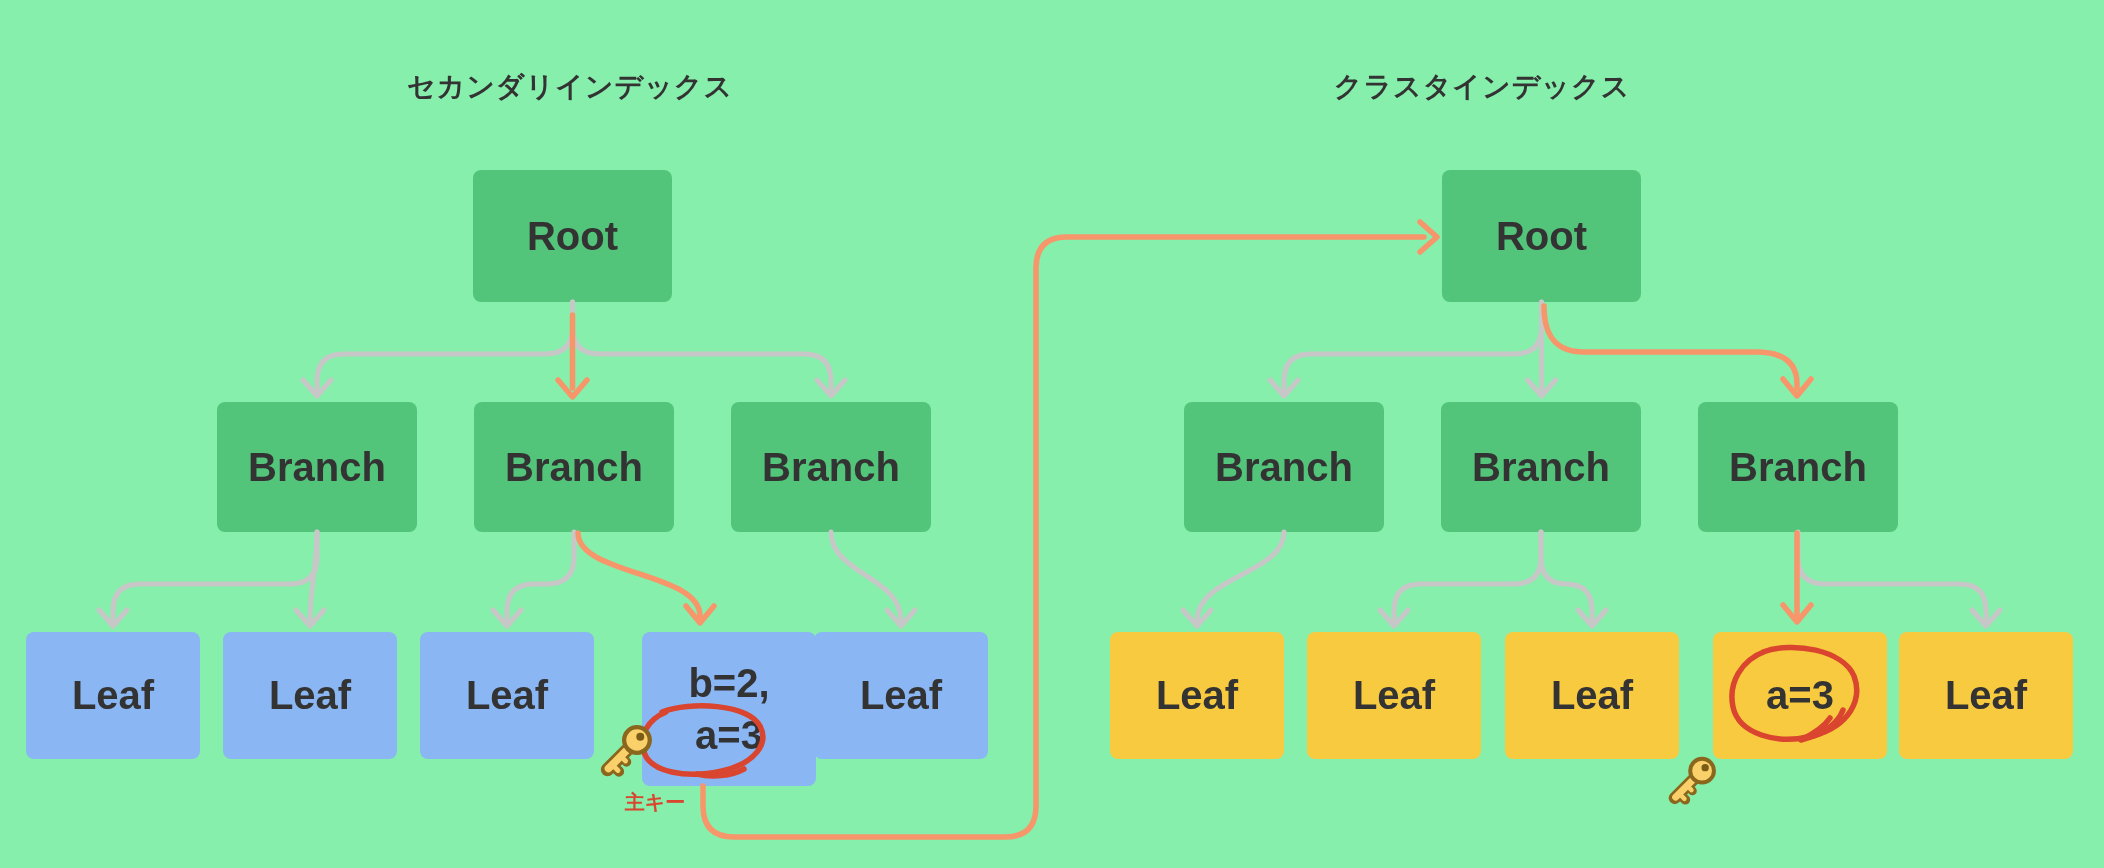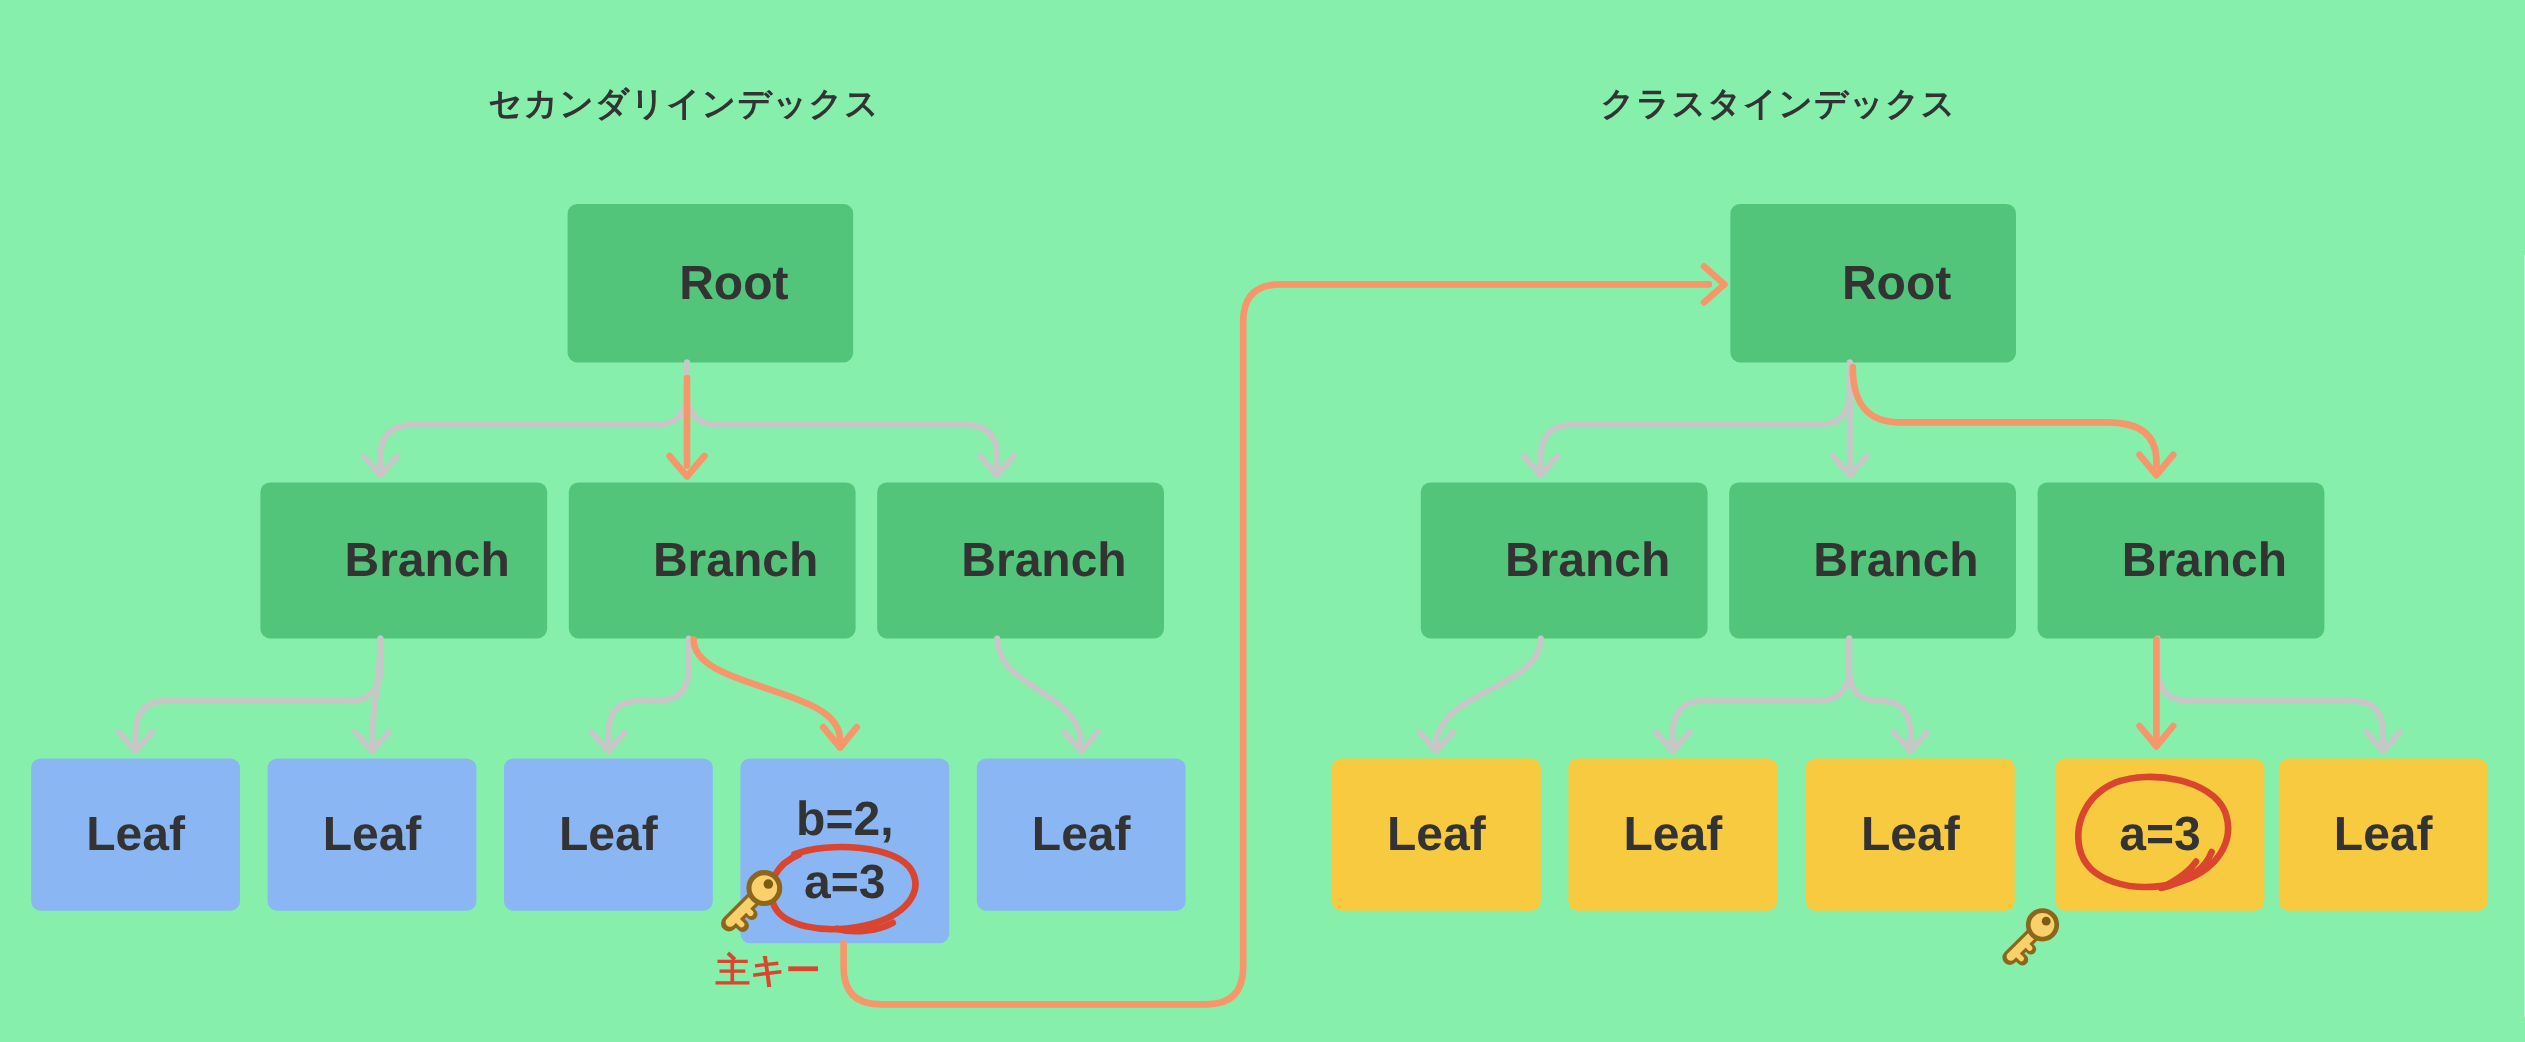--- a/index.html
+++ b/index.html
@@ -9,21 +9,21 @@
   }
   .title{
     position:absolute;width:400px;text-align:center;
     font-size:28px;font-weight:bold;color:var(--text_dark);letter-spacing:1px;
   }
   .box{
     position:absolute;display:flex;align-items:center;justify-content:center;
     font-size:40px;font-weight:bold;color:var(--text_dark);
     border-radius:8px;text-align:center;
   }
-  .green{background:var(--node_green);padding-left:39px;}
+  .green{background:var(--node_green);}
   .blue{background:var(--leaf_blue);}
   .yellow{background:var(--leaf_yellow);}
   .two-line{flex-direction:column;line-height:52px;}
   #overlay{position:absolute;left:0;top:0;pointer-events:none;}
   .arrow-gray{stroke:var(--arrow_gray);stroke-width:5;fill:none;stroke-linecap:round;stroke-linejoin:round;}
   .arrow-orange{stroke:var(--arrow_orange);stroke-width:5.5;fill:none;stroke-linecap:round;stroke-linejoin:round;}
   .red-draw{stroke:var(--annotation_red);stroke-width:5.5;fill:none;stroke-linecap:round;stroke-linejoin:round;}
   .annotation{
     position:absolute;font-weight:bold;color:var(--annotation_red);white-space:nowrap;
   }
@@ -53,21 +53,21 @@
 
   <div class="box blue" style="left:26px;top:632px;width:174px;height:127px;">
     <span>Leaf</span>
   </div>
   <div class="box blue" style="left:223px;top:632px;width:174px;height:127px;">
     <span>Leaf</span>
   </div>
   <div class="box blue" style="left:420px;top:632px;width:174px;height:127px;">
     <span>Leaf</span>
   </div>
-  <div class="box blue two-line" style="left:617px;top:632px;width:174px;height:154px;">
+  <div class="box blue two-line" style="left:642px;top:632px;width:174px;height:154px;">
     <span>b=2,</span>
     <span>a=3</span>
   </div>
   <div class="box blue" style="left:814px;top:632px;width:174px;height:127px;">
     <span>Leaf</span>
   </div>
 
   <div class="box green" style="left:1442px;top:170px;width:199px;height:132px;">
     <span>Root</span>
   </div>
@@ -90,21 +90,21 @@
   <div class="box yellow" style="left:1505px;top:632px;width:174px;height:127px;">
     <span>Leaf</span>
   </div>
   <div class="box yellow" style="left:1713px;top:632px;width:174px;height:127px;">
     <span>a=3</span>
   </div>
   <div class="box yellow" style="left:1899px;top:632px;width:174px;height:127px;">
     <span>Leaf</span>
   </div>
 
-  <div class="annotation" style="left:580px;top:789px;width:120px;text-align:center;font-size:29px;">主キー</div>
+  <div class="annotation" style="left:595px;top:789px;width:120px;text-align:center;font-size:20px;">主キー</div>
 
   <svg id="overlay" width="2104" height="868" viewBox="0 0 2104 868">
 
     <g>
       <path class="arrow-gray" d="M 572.5 302 L 572.5 327 Q 572.5 354 545.5 354 L 344 354 Q 317 354 317 381 L 317 391"></path>
       <path class="arrow-gray" d="M 303 380 L 317 396 L 331 380"></path>
     </g>
     <g>
       <path class="arrow-gray" d="M 572.5 302 L 572.5 327 Q 572.5 354 599.5 354 L 804 354 Q 831 354 831 381 L 831 391"></path>
       <path class="arrow-gray" d="M 817 380 L 831 396 L 845 380"></path>

